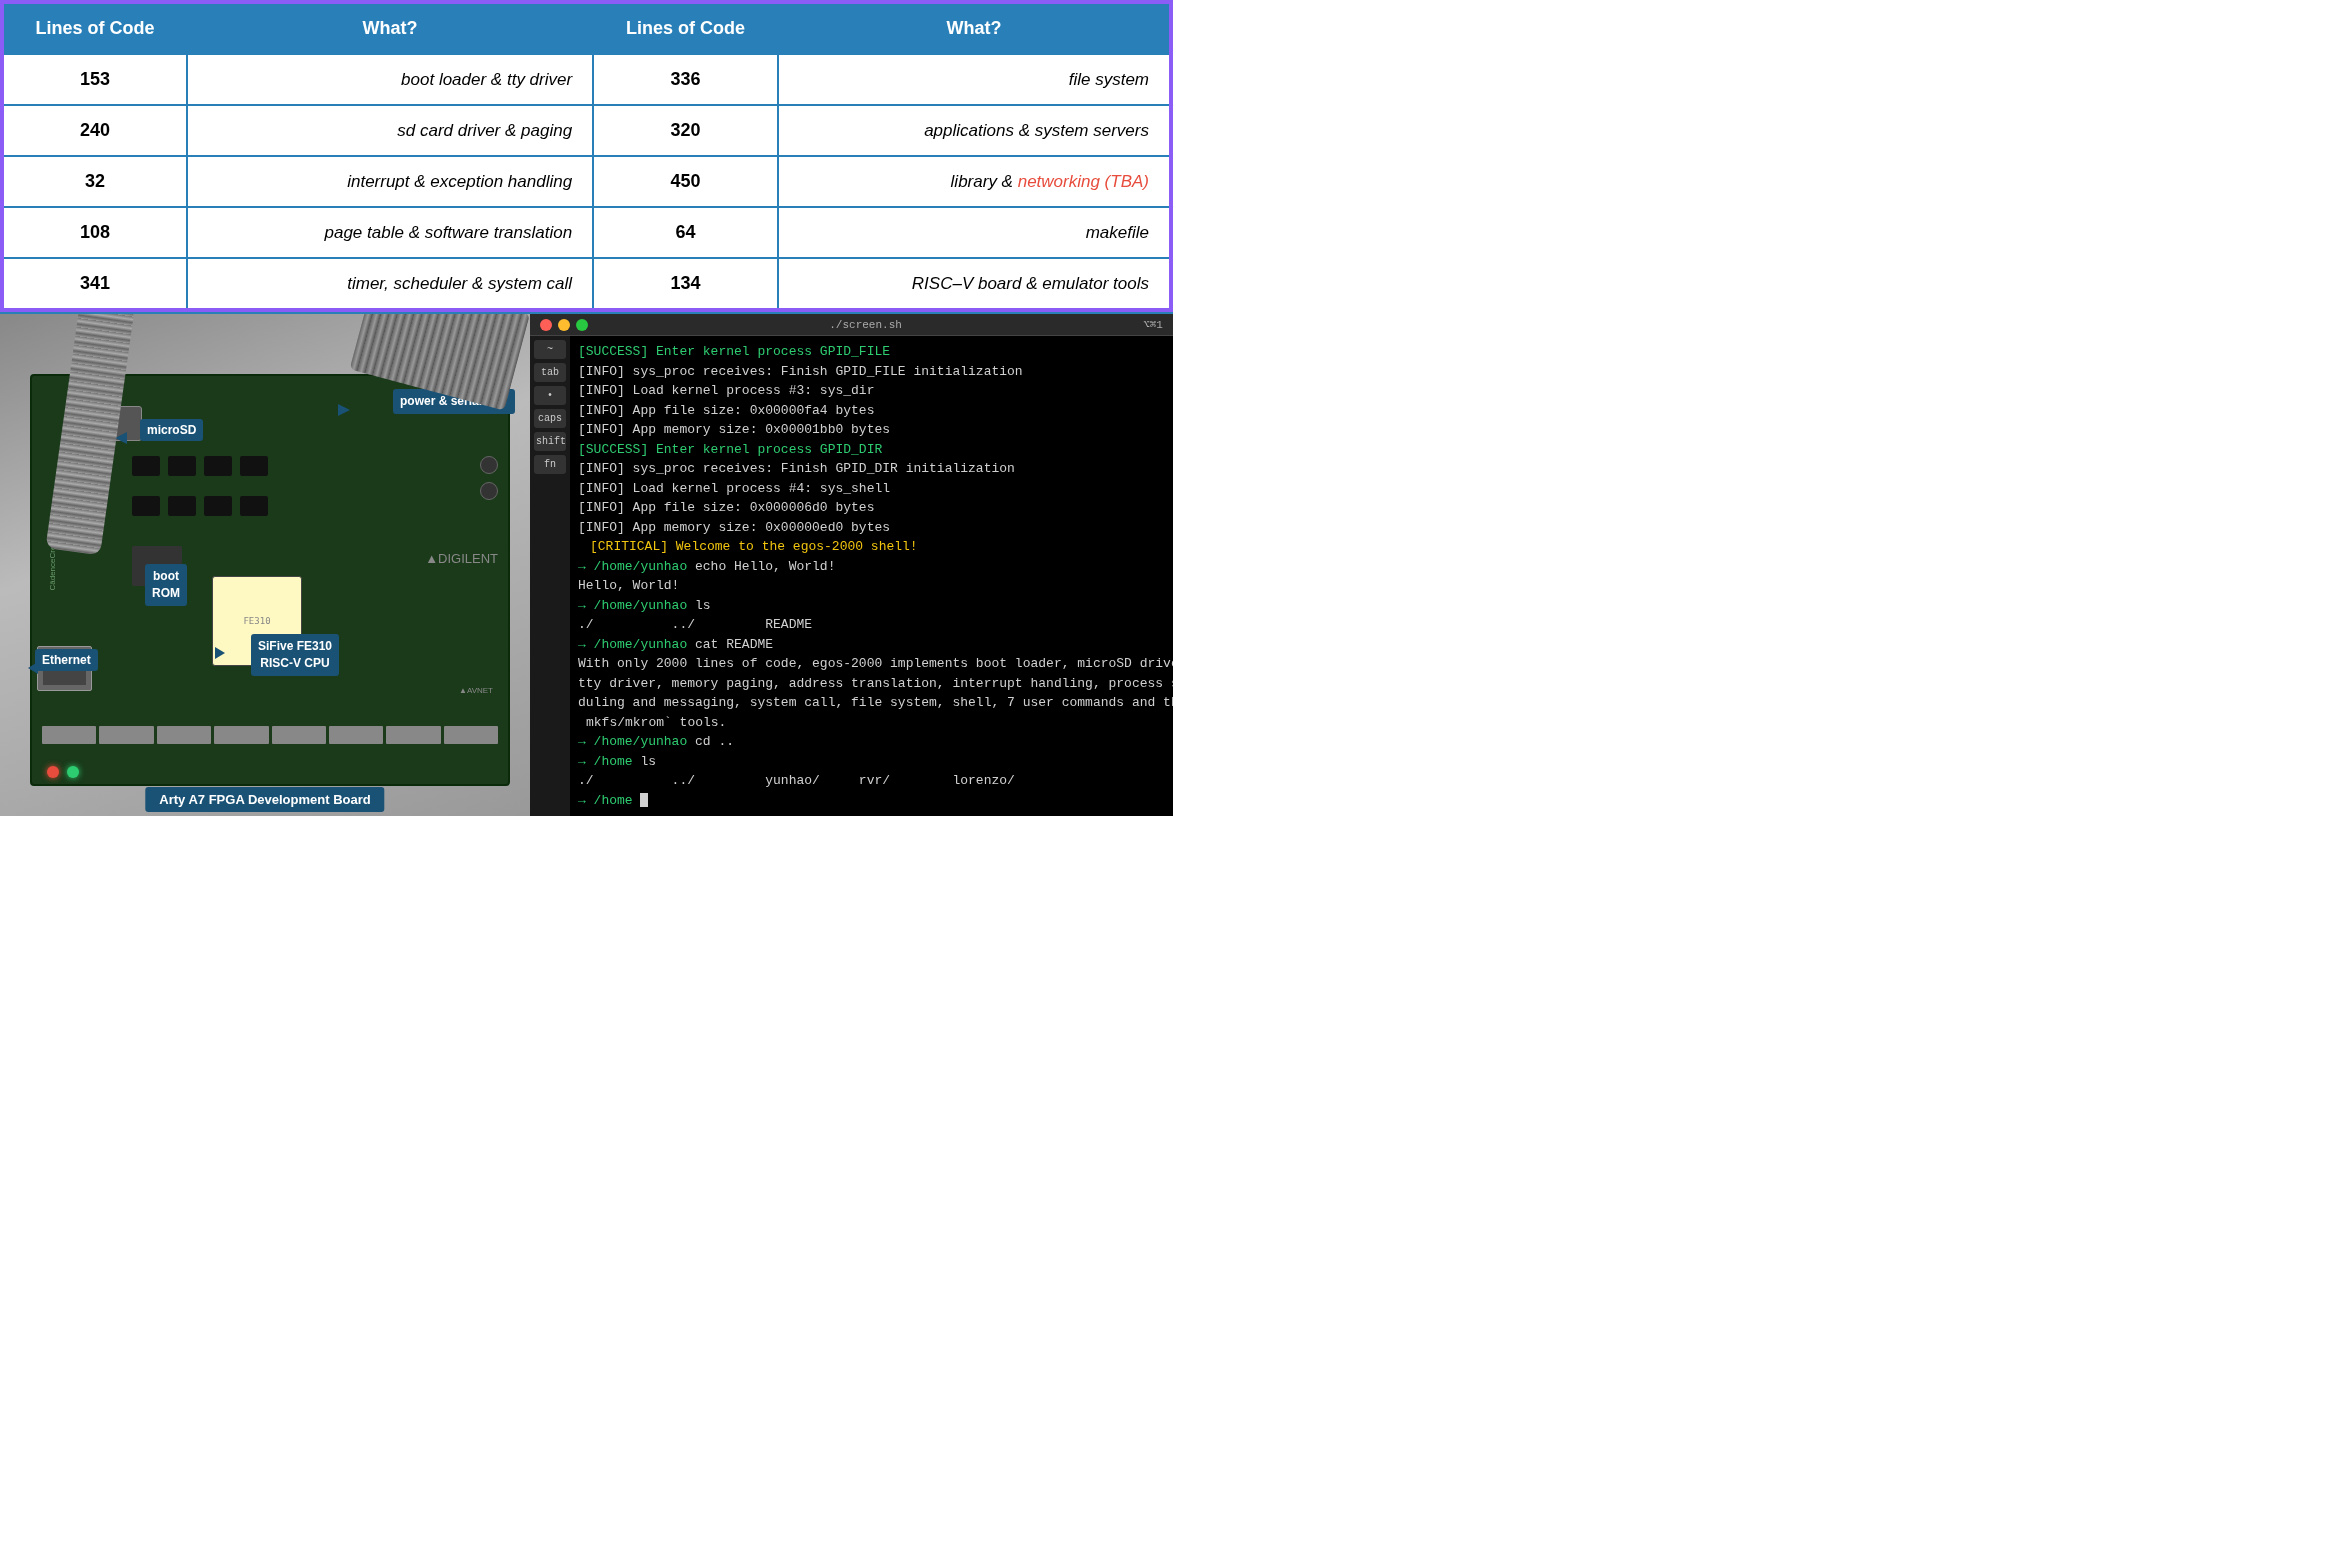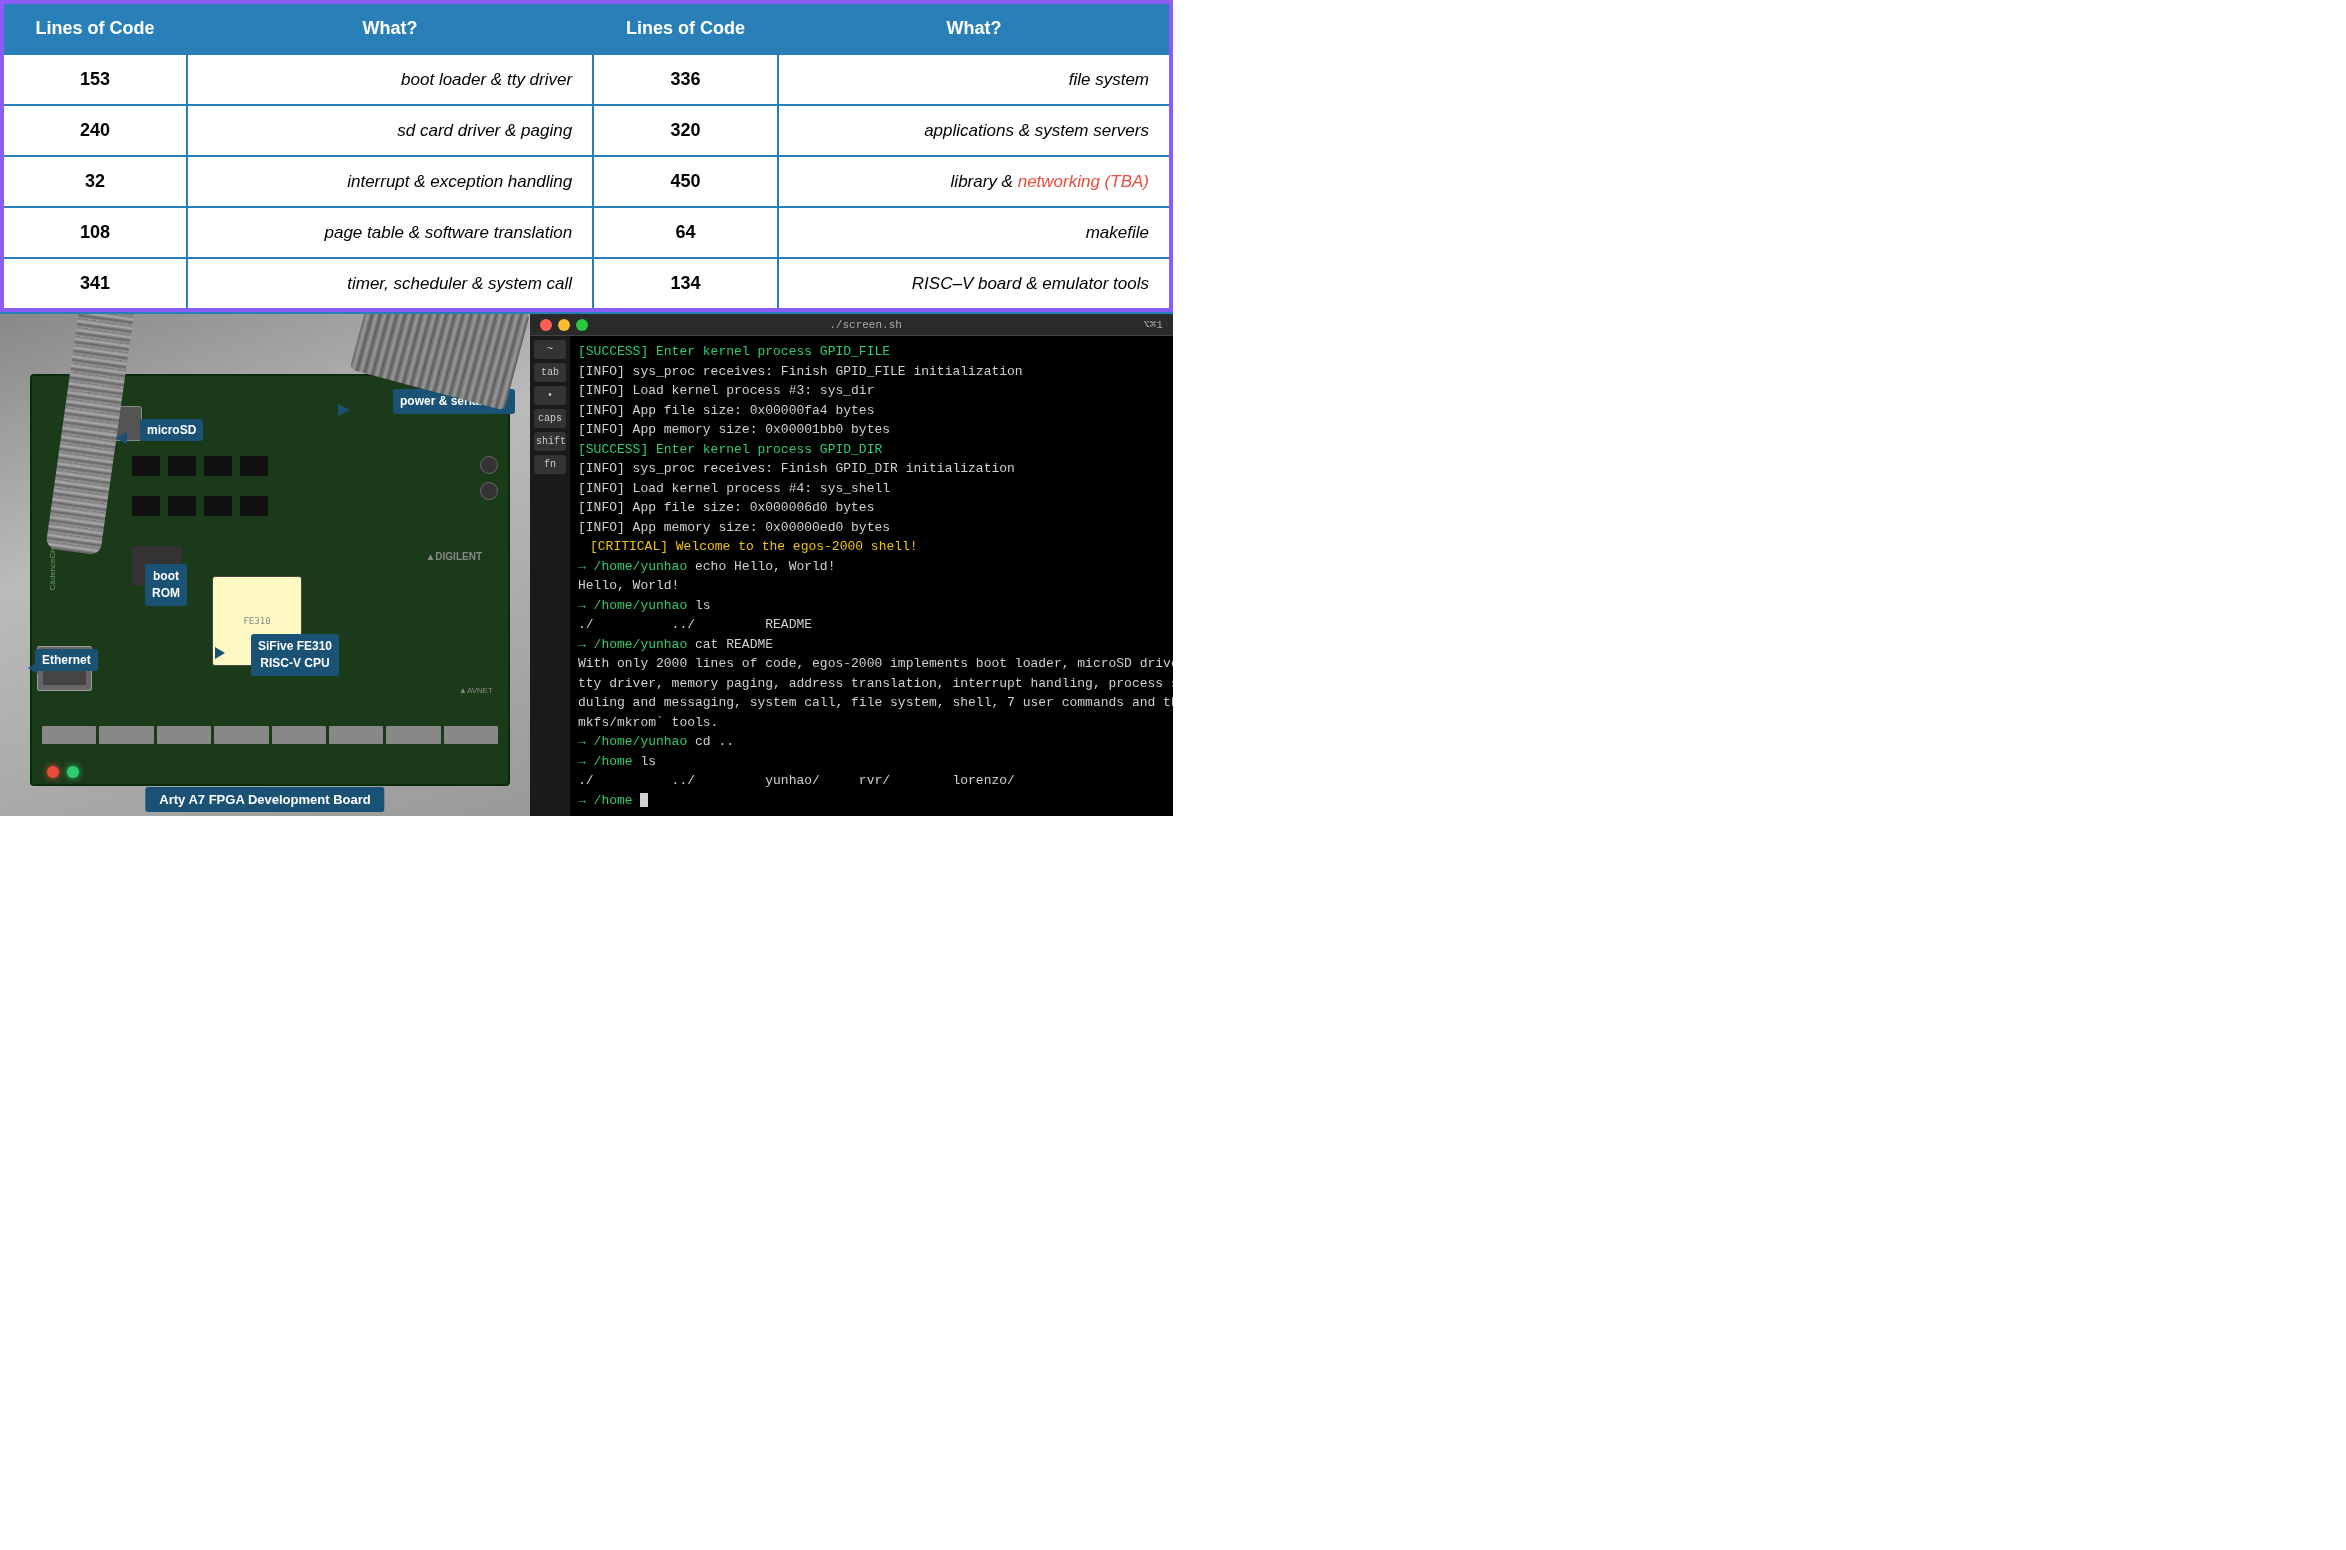--- a/index.html
+++ b/index.html
@@ -298,21 +298,21 @@
           </div>
 
           <div style="position:absolute;top:390px;left:15px;width:12px;height:12px;background:#e74c3c;border-radius:50%;box-shadow:0 0 6px #e74c3c;"></div>
           <div style="position:absolute;top:390px;left:35px;width:12px;height:12px;background:#2ecc71;border-radius:50%;box-shadow:0 0 6px #2ecc71;"></div>
 
           <div style="position:absolute;top:80px;right:10px;display:flex;flex-direction:column;gap:8px;">
             <div style="width:18px;height:18px;background:#333;border-radius:50%;border:1px solid #666;"></div>
             <div style="width:18px;height:18px;background:#333;border-radius:50%;border:1px solid #666;"></div>
           </div>
 
-          <div style="position:absolute;top:175px;right:26px;color:#888;font-size:10px;font-family:sans-serif;font-weight:bold;">▲DIGILENT</div>
+          <div style="position:absolute;top:175px;right:10px;color:#888;font-size:13px;font-family:sans-serif;">▲DIGILENT</div>
 
           <div style="position:absolute;top:310px;right:15px;color:#888;font-size:8px;font-family:sans-serif;">▲AVNET</div>
 
           <div style="position:absolute;top:210px;left:20px;color:#6a9a6a;font-size:8px;font-family:sans-serif;transform:rotate(-90deg);transform-origin:left center;">CādenceCreation</div>
         </div>
 
         <div class="board-label power-serial" style="position:absolute;top:75px;right:15px;background:#1a5276;color:#fff;font-size:12px;font-weight:bold;padding:4px 7px;border-radius:3px;text-align:center;line-height:1.4;">power &amp;
 serial TTY</div>
 
         <div style="position:absolute;top:90px;right:180px;width:0;height:0;border-top:6px solid transparent;border-bottom:6px solid transparent;border-left:12px solid #1a5276;"></div>
@@ -370,21 +370,21 @@
             <div class="t-info" style="white-space: pre;">[INFO] App memory size: 0x00000ed0 bytes</div>
             <div class="t-critical" style="white-space: pre;">[CRITICAL] Welcome to the egos-2000 shell!</div>
             <div style="white-space: pre;"><span class="t-prompt">→ /home/yunhao</span><span class="t-cmd"> echo Hello, World!</span></div>
             <div class="t-output" style="white-space: pre;">Hello, World!</div>
             <div style="white-space: pre;"><span class="t-prompt">→ /home/yunhao</span><span class="t-cmd"> ls</span></div>
             <div class="t-output" style="white-space: pre;">./          ../         README</div>
             <div style="white-space: pre;"><span class="t-prompt">→ /home/yunhao</span><span class="t-cmd"> cat README</span></div>
             <div class="t-output" style="white-space: pre;">With only 2000 lines of code, egos-2000 implements boot loader, microSD driver,</div>
             <div class="t-output" style="white-space: pre;">tty driver, memory paging, address translation, interrupt handling, process sche</div>
             <div class="t-output" style="white-space: pre;">duling and messaging, system call, file system, shell, 7 user commands and the</div>
-            <div class="t-output" style="white-space: pre;">mkfs/mkrom` tools.</div>
+            <div class="t-output" style="white-space: pre; margin-left: 8px;">mkfs/mkrom` tools.</div>
             <div style="white-space: pre;"><span class="t-prompt">→ /home/yunhao</span><span class="t-cmd"> cd ..</span></div>
             <div style="white-space: pre;"><span class="t-prompt">→ /home</span><span class="t-cmd"> ls</span></div>
             <div class="t-output" style="white-space: pre;">./          ../         yunhao/     rvr/        lorenzo/</div>
             <div style="white-space: pre;"><span class="t-prompt">→ /home </span><span class="t-cursor"></span></div>
           </div>
       </div>
     </div>
 
   </div>
 </div>

